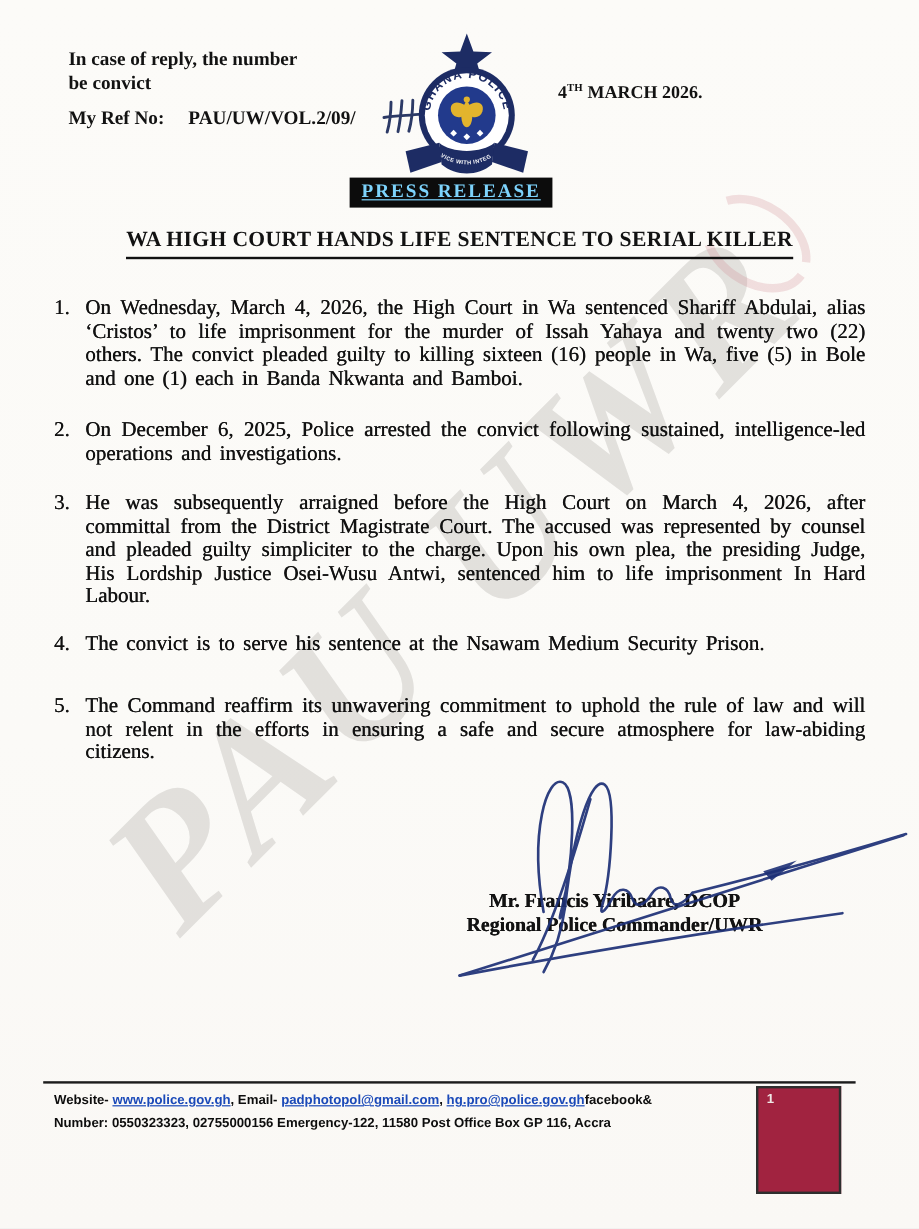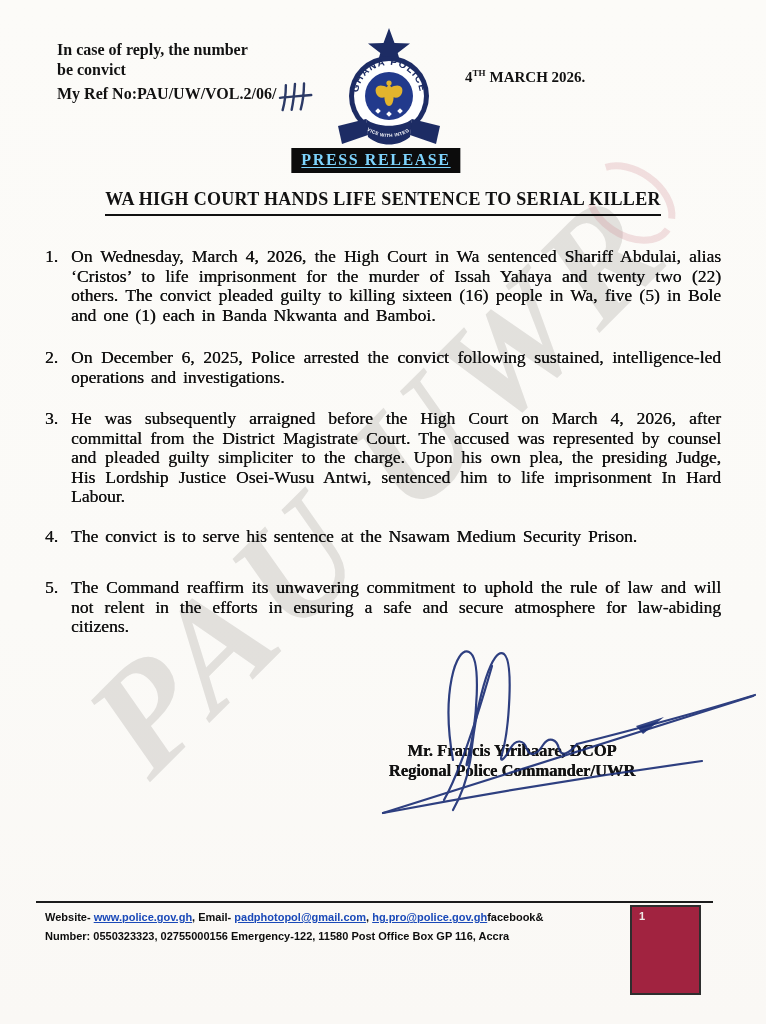--- a/index.html
+++ b/index.html
@@ -14,21 +14,21 @@
   .watermark{
     position:absolute;left:378px;top:482px;
     transform:translate(-50%,-50%) rotate(-45deg);
     font-family:"Liberation Serif",serif;font-style:italic;font-weight:700;
     font-size:152px;letter-spacing:10px;white-space:nowrap;
     color:rgba(138,130,126,0.22);z-index:1;pointer-events:none;
   }
   .stamp{position:absolute;left:565px;top:148px;z-index:1;opacity:.55;}
   
   .hdr-left{position:absolute;left:57px;top:40px;font-weight:700;font-size:16px;line-height:19.5px;z-index:2;}
-  .ref-line{display:flex;align-items:center;margin-top:1px;}
+  .ref-line{display:flex;align-items:flex-end;margin-top:1px;gap:20px;}
   .hand-mark{margin-left:2px;margin-bottom:-8px;transform:rotate(4deg);}
   .crest{position:absolute;left:330px;top:26px;z-index:2;}
   .hdr-right{position:absolute;left:465px;top:44px;font-weight:700;font-size:15px;line-height:19.5px;z-index:2;}
   .date-line{margin-top:20px;font-weight:700;font-size:15px;}
   .date-line sup{font-size:9px;vertical-align:6px;}
   .date-rest{margin-left:4px;}
   
   .press-box{
     position:absolute;left:376px;top:148px;transform:translateX(-50%);
     background:#0c0c0c;padding:3px 10px 4px;z-index:2;
@@ -91,21 +91,21 @@
     <g transform="rotate(35 65 55)">
       <ellipse cx="65" cy="55" rx="46" ry="32" fill="none" stroke="rgba(206,132,142,0.45)" stroke-width="7" stroke-dasharray="95 45"></ellipse>
     </g>
   </svg>
 
   <div class="hdr-left">
     <div>In case of reply, the number</div>
     <div>be convict</div>
     <div class="ref-line">
       <span>My Ref No:</span>
-        <span>PAU/UW/VOL.2/06/</span>
+        <span>PAU/UW/VOL.2/09/</span>
       <svg class="hand-mark" width="36" height="36" viewBox="0 0 36 36">
         <g fill="none" stroke="#2c3a66" stroke-width="2.4" stroke-linecap="round">
           <path d="M7 6 C7.5 14 7 24 5.5 31"></path>
           <path d="M16 4 C16 13 15.5 23 14.5 30"></path>
           <path d="M25 3 C25.5 12 25 22 23.5 29"></path>
           <path d="M2 19 C11 17 21 16 33 14"></path>
         </g>
       </svg>
     </div>
   </div>

